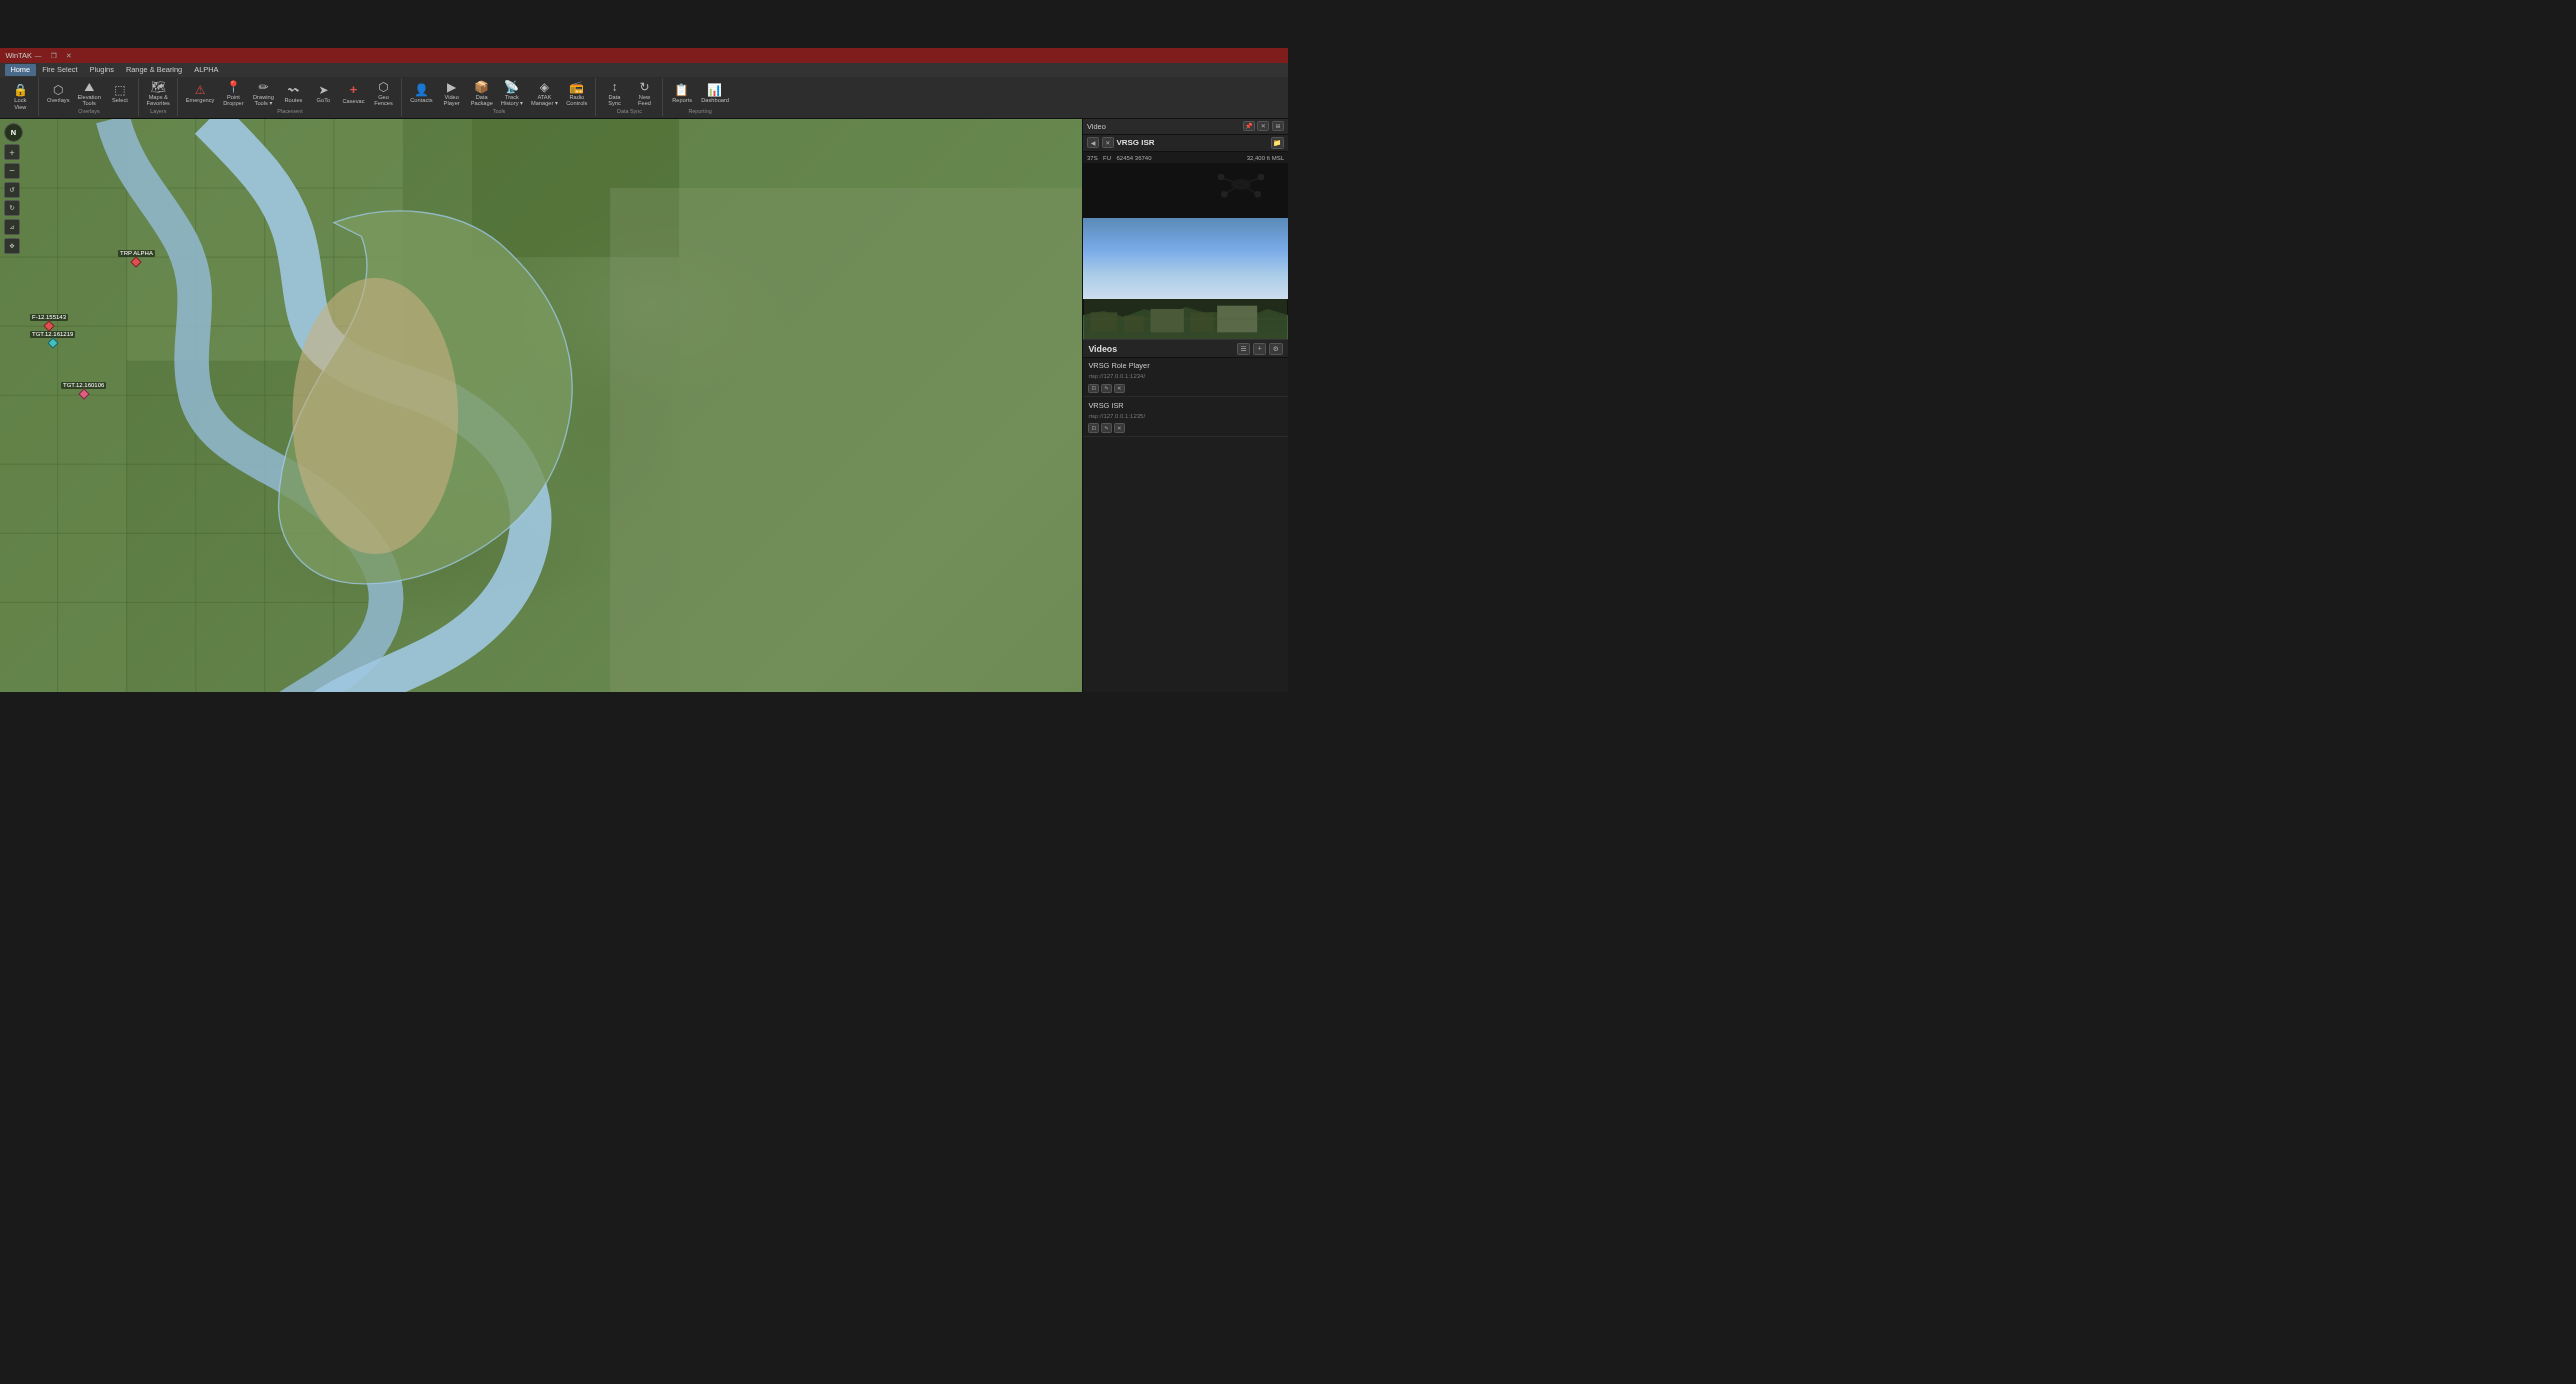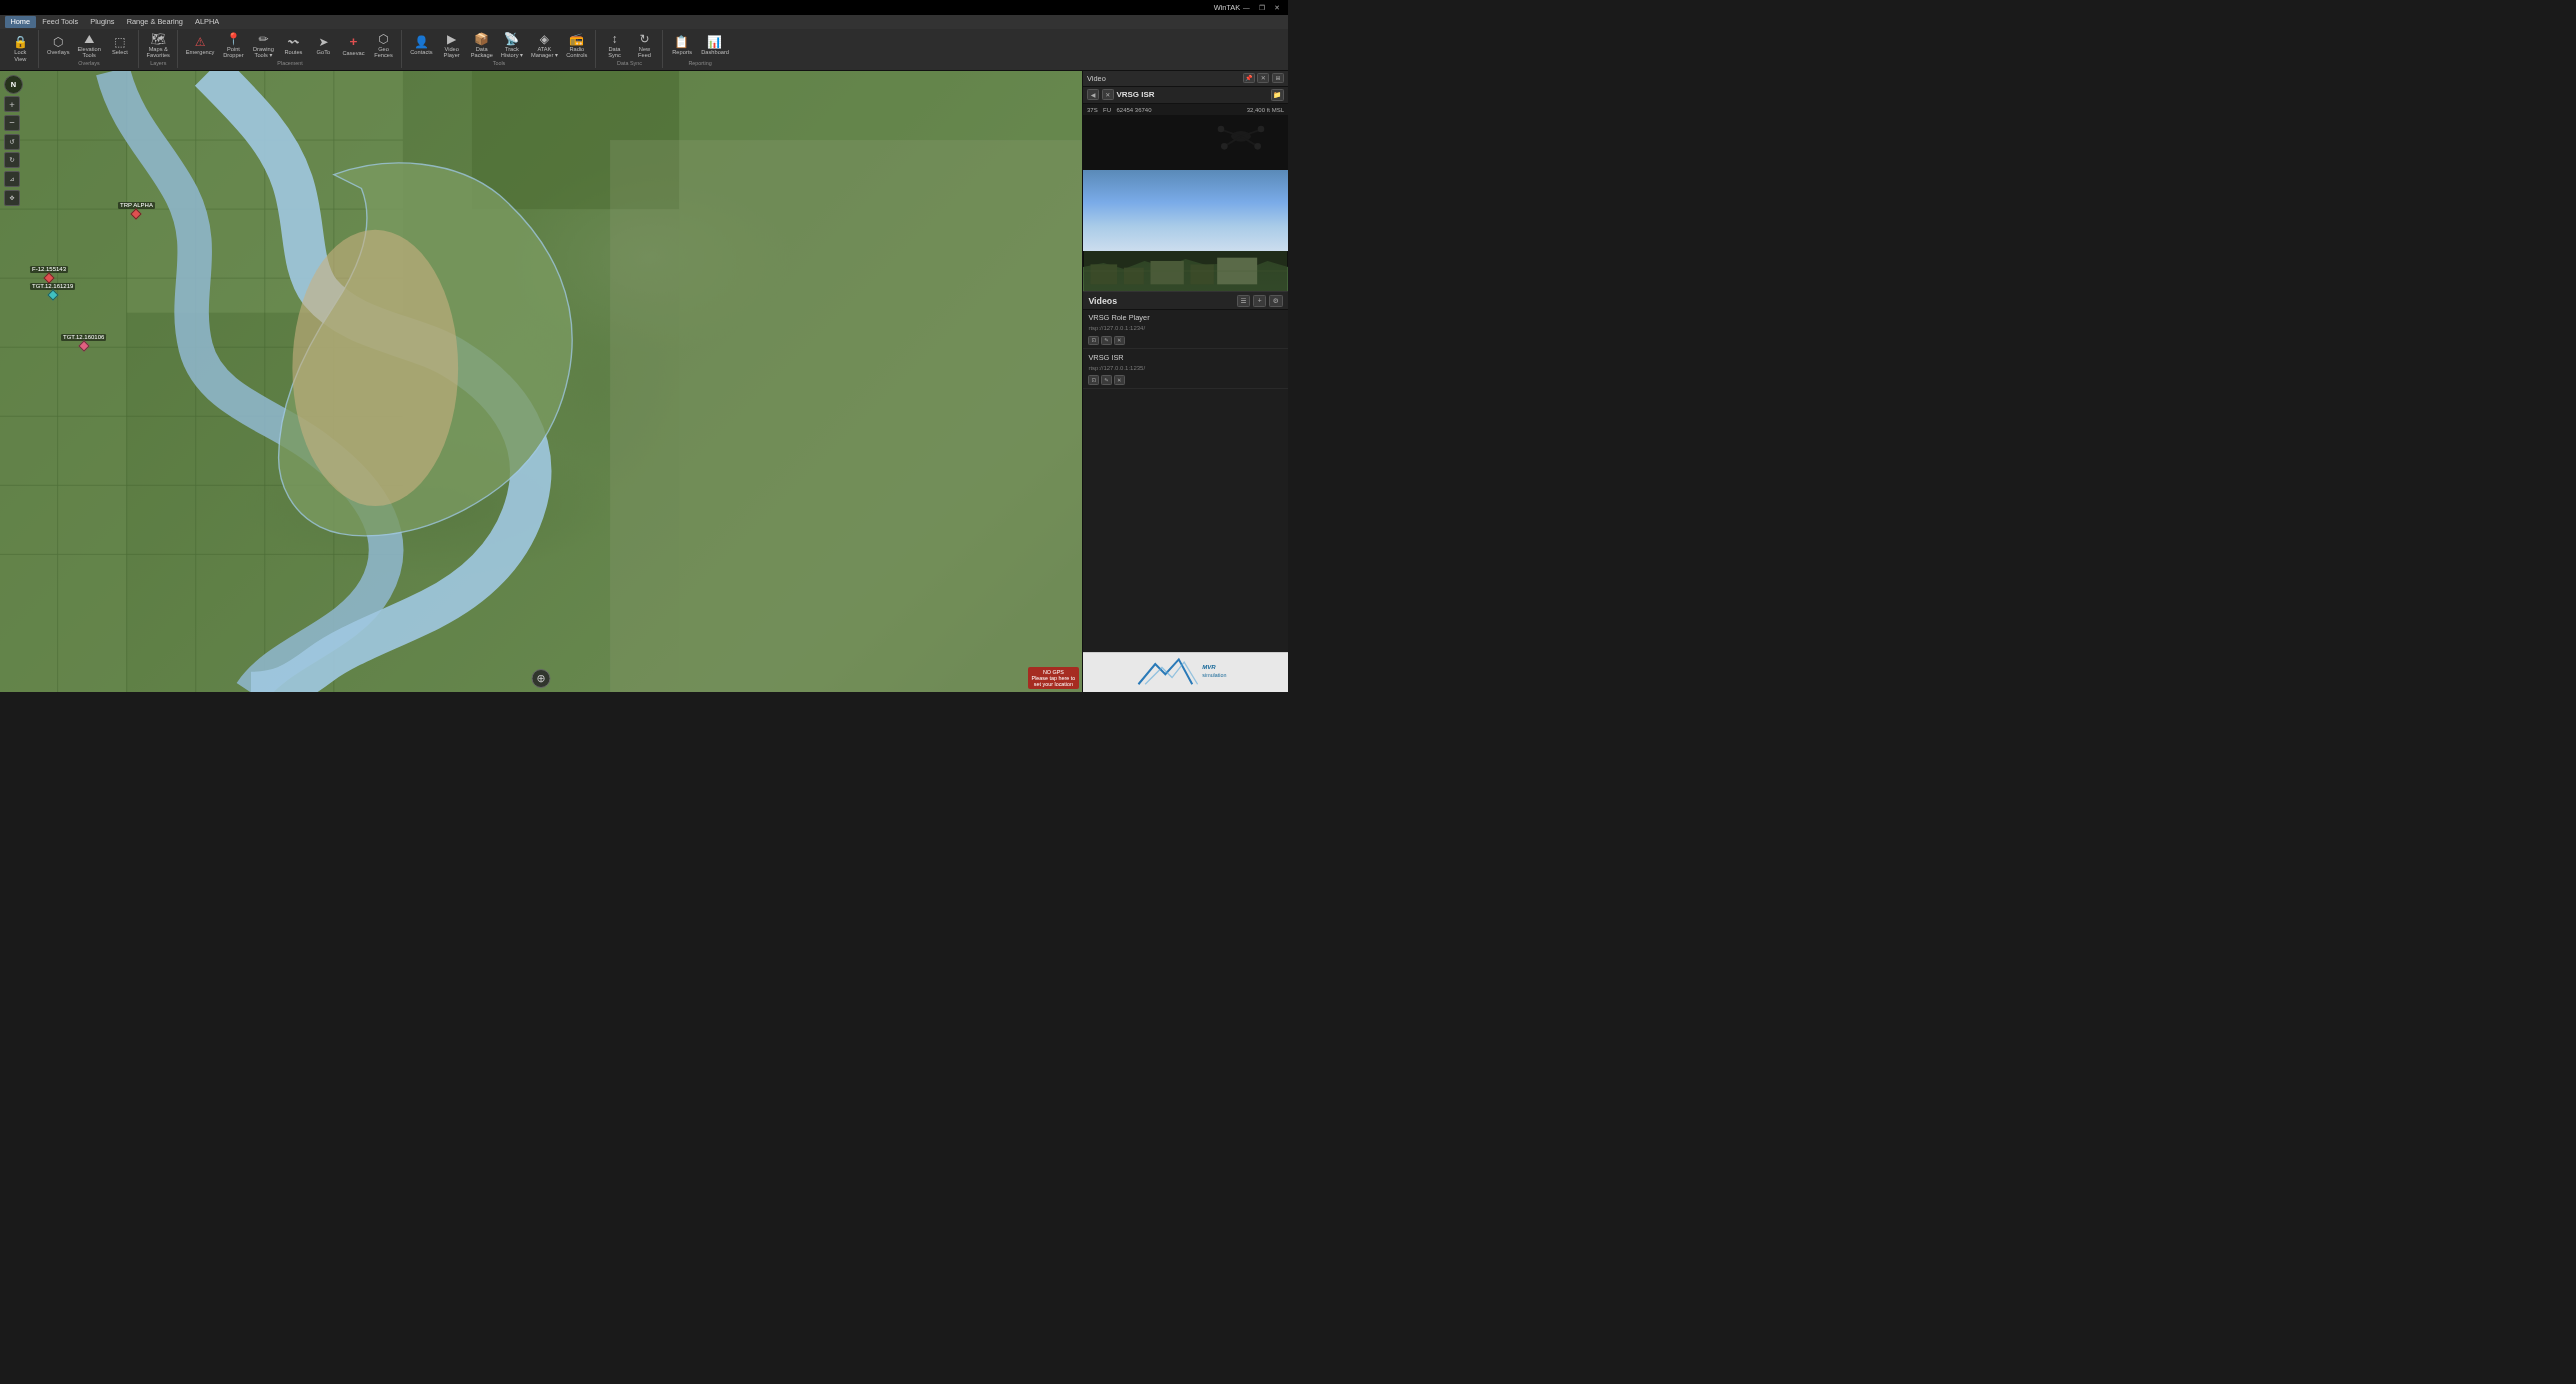--- a/index.html
+++ b/index.html
@@ -9,26 +9,27 @@
       background: #1a1a1a;
       font-family: 'Segoe UI', Arial, sans-serif;
       font-size: 7.4px;
       color: #ccc;
       overflow: hidden;
     }
 
     
     #titlebar {
       height: 15px;
-      background: #000000;
-      display: flex;
-      align-items: center;
-      justify-content: flex-end;
+      background: #7f1d1d;
+      display: flex;
+      align-items: center;
+      justify-content: flex-start;
       padding: 0 5.4px;
       user-select: none;
+      margin-top: 48px;
     }
     #titlebar .title {
       font-size: 7.4px;
       color: #ccc;
     }
     #titlebar .win-controls {
       display: flex;
       gap: 4px;
     }
     #titlebar .win-controls span {
@@ -445,21 +446,21 @@
   <span class="title">WinTAK</span>
   <div class="win-controls">
     <span>—</span>
     <span>❐</span>
     <span>✕</span>
   </div>
 </div>
 
 <div id="menubar">
   <div class="menu-item" style="background:#4a6a8a;color:#fff;">Home</div>
-  <div class="menu-item">Feed Tools</div>
+  <div class="menu-item">Fire Select</div>
   <div class="menu-item">Plugins</div>
   <div class="menu-item">Range &amp; Bearing</div>
   <div class="menu-item">ALPHA</div>
 </div>
 
 <div id="toolbar">
 
   <div class="group-section">
     <div class="btns">
       <div class="toolbar-btn">

